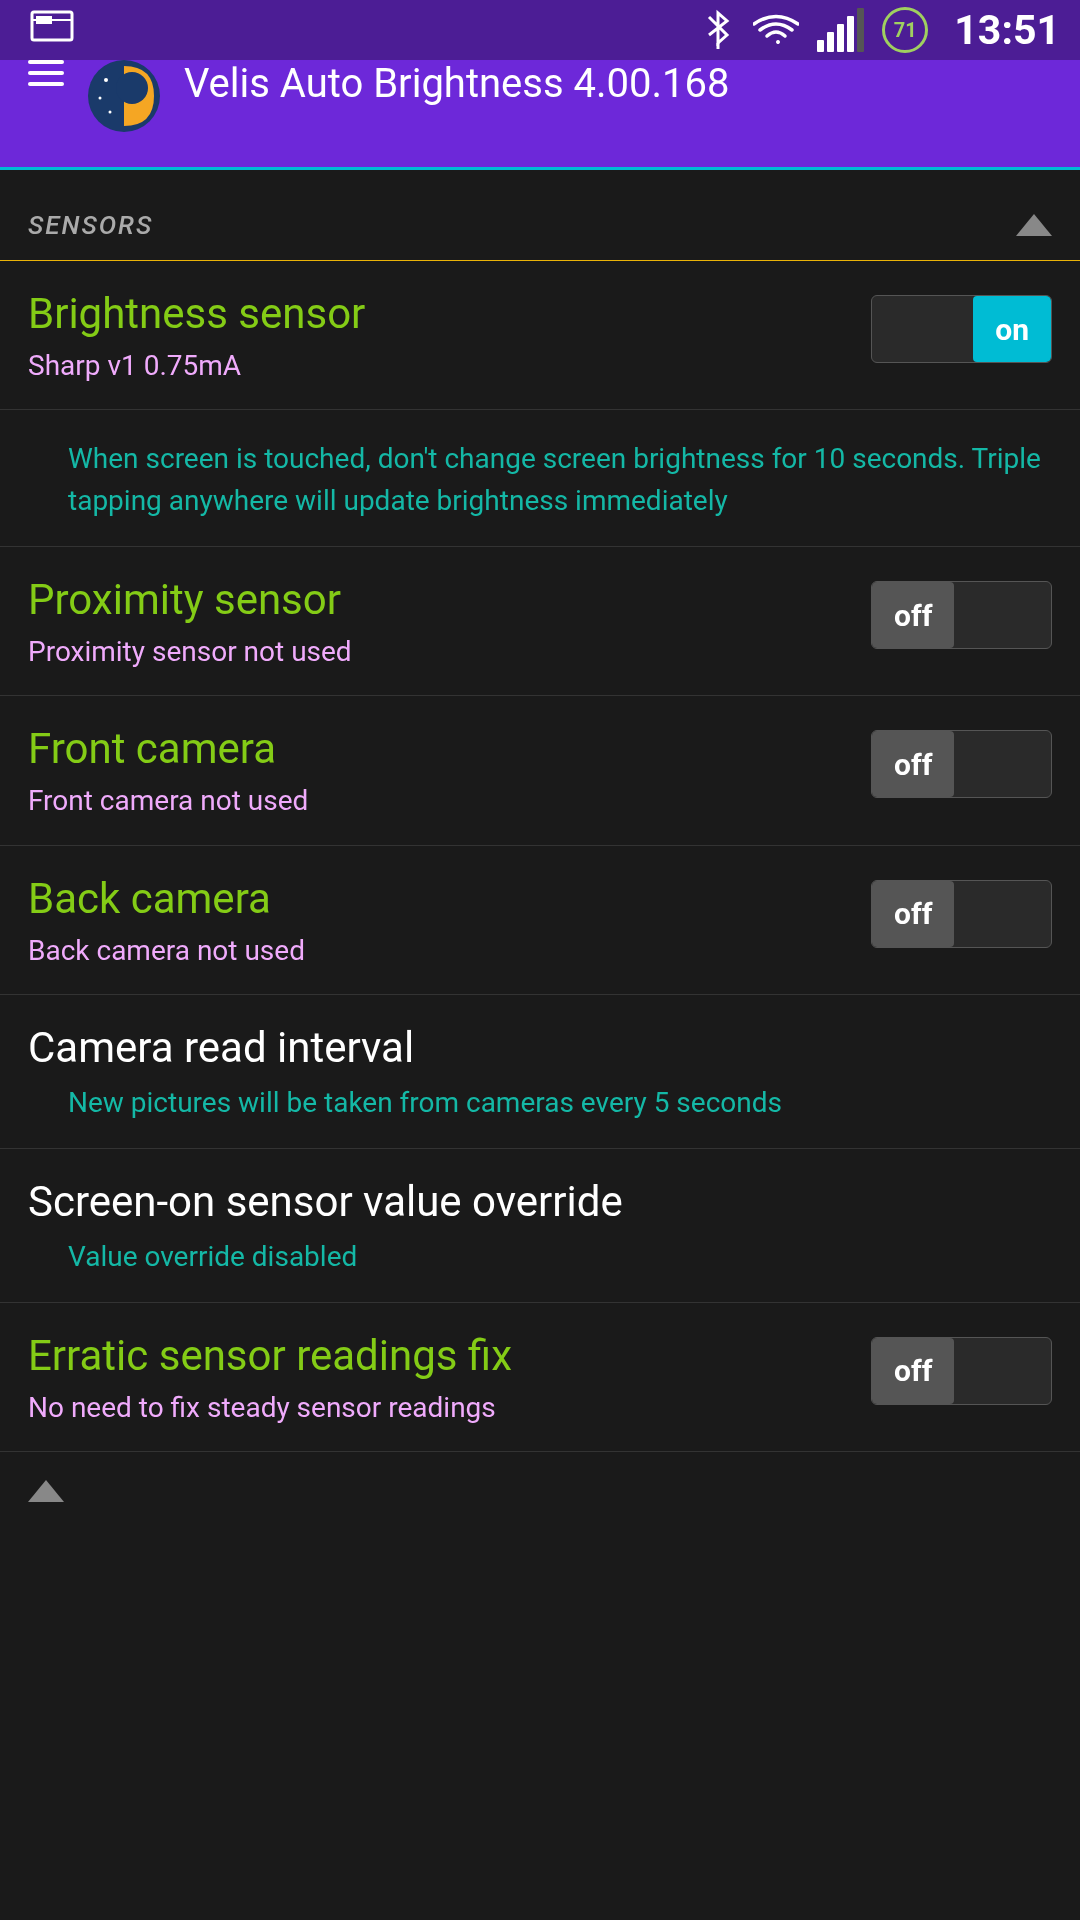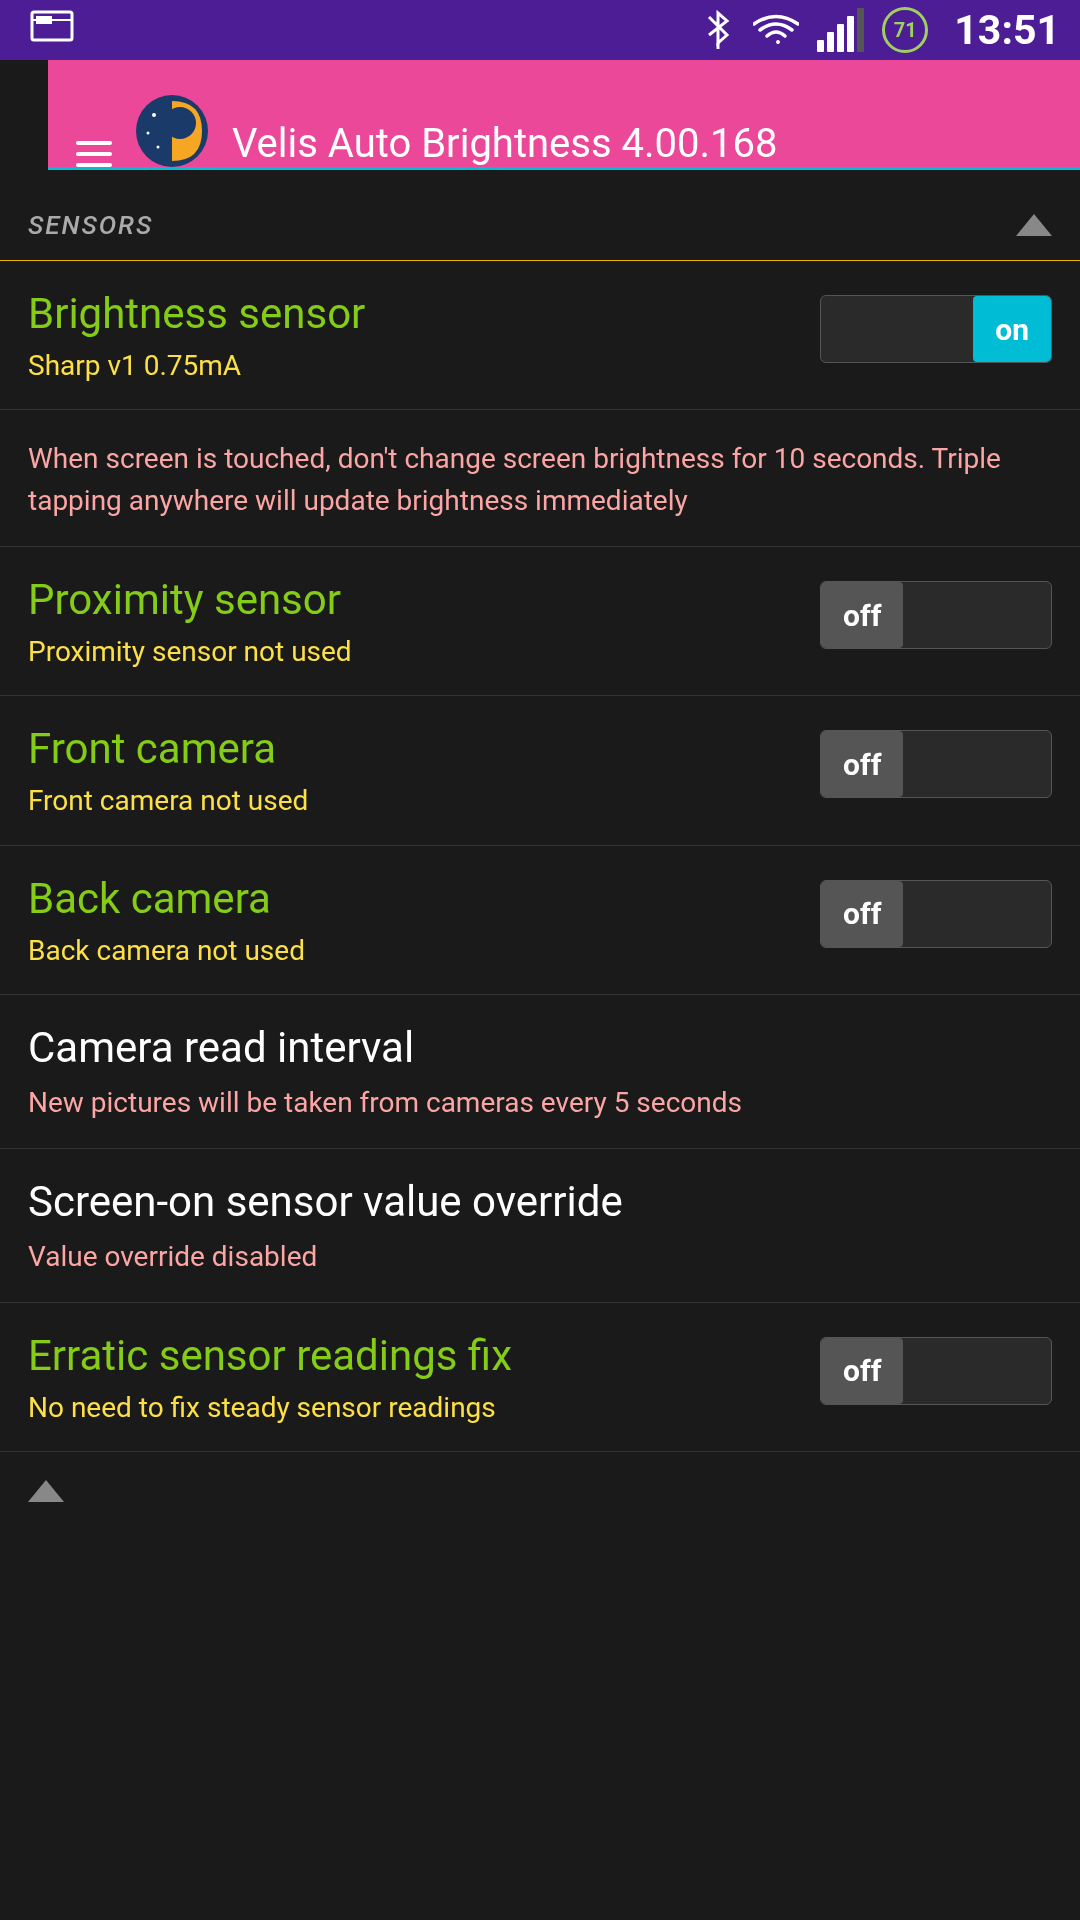--- a/index.html
+++ b/index.html
@@ -44,28 +44,27 @@
       display: flex;
       align-items: center;
       justify-content: center;
       font-size: 20px;
       color: #a0d060;
       font-weight: bold;
     }
 
     
     .app-bar {
-      background: #ec4899;
+      background: #6d28d9;
       border-bottom: 3px solid #00bcd4;
       height: 110px;
       display: flex;
-      align-items: flex-end;
+      align-items: flex-start;
       padding: 0 28px;
       gap: 24px;
-      margin-left: 48px;
     }
 
     .hamburger {
       display: flex;
       flex-direction: column;
       gap: 7px;
       cursor: pointer;
     }
 
     .hamburger span {
@@ -141,34 +140,34 @@
 
     .setting-title {
       font-size: 42px;
       font-weight: 400;
       color: #84cc16;
       margin-bottom: 8px;
     }
 
     .setting-subtitle {
       font-size: 28px;
-      color: #fde047;
+      color: #f0abfc;
       line-height: 1.4;
     }
 
     
     .toggle-container {
       flex-shrink: 0;
       display: flex;
       align-items: center;
       margin-top: 6px;
     }
 
     .toggle {
-      width: 232px;
+      width: 181px;
       height: 68px;
       border-radius: 6px;
       display: flex;
       align-items: center;
       overflow: hidden;
       cursor: pointer;
       border: 1px solid #555;
     }
 
     .toggle-off {
@@ -236,22 +235,23 @@
 
     .screen-touch-title {
       font-size: 42px;
       font-weight: 400;
       color: #fff;
       margin-bottom: 10px;
     }
 
     .screen-touch-desc {
       font-size: 28px;
-      color: #fca5a5;
+      color: #14b8a6;
       line-height: 1.5;
+      margin-left: 40px;
     }
   </style>
 </head>
 <body>
 
 <div class="status-bar">
   <div class="status-bar-left">
     
     <svg width="44" height="36" viewBox="0 0 44 36">
       <rect x="2" y="2" width="40" height="28" rx="2" fill="none" stroke="#fff" stroke-width="3"></rect>

